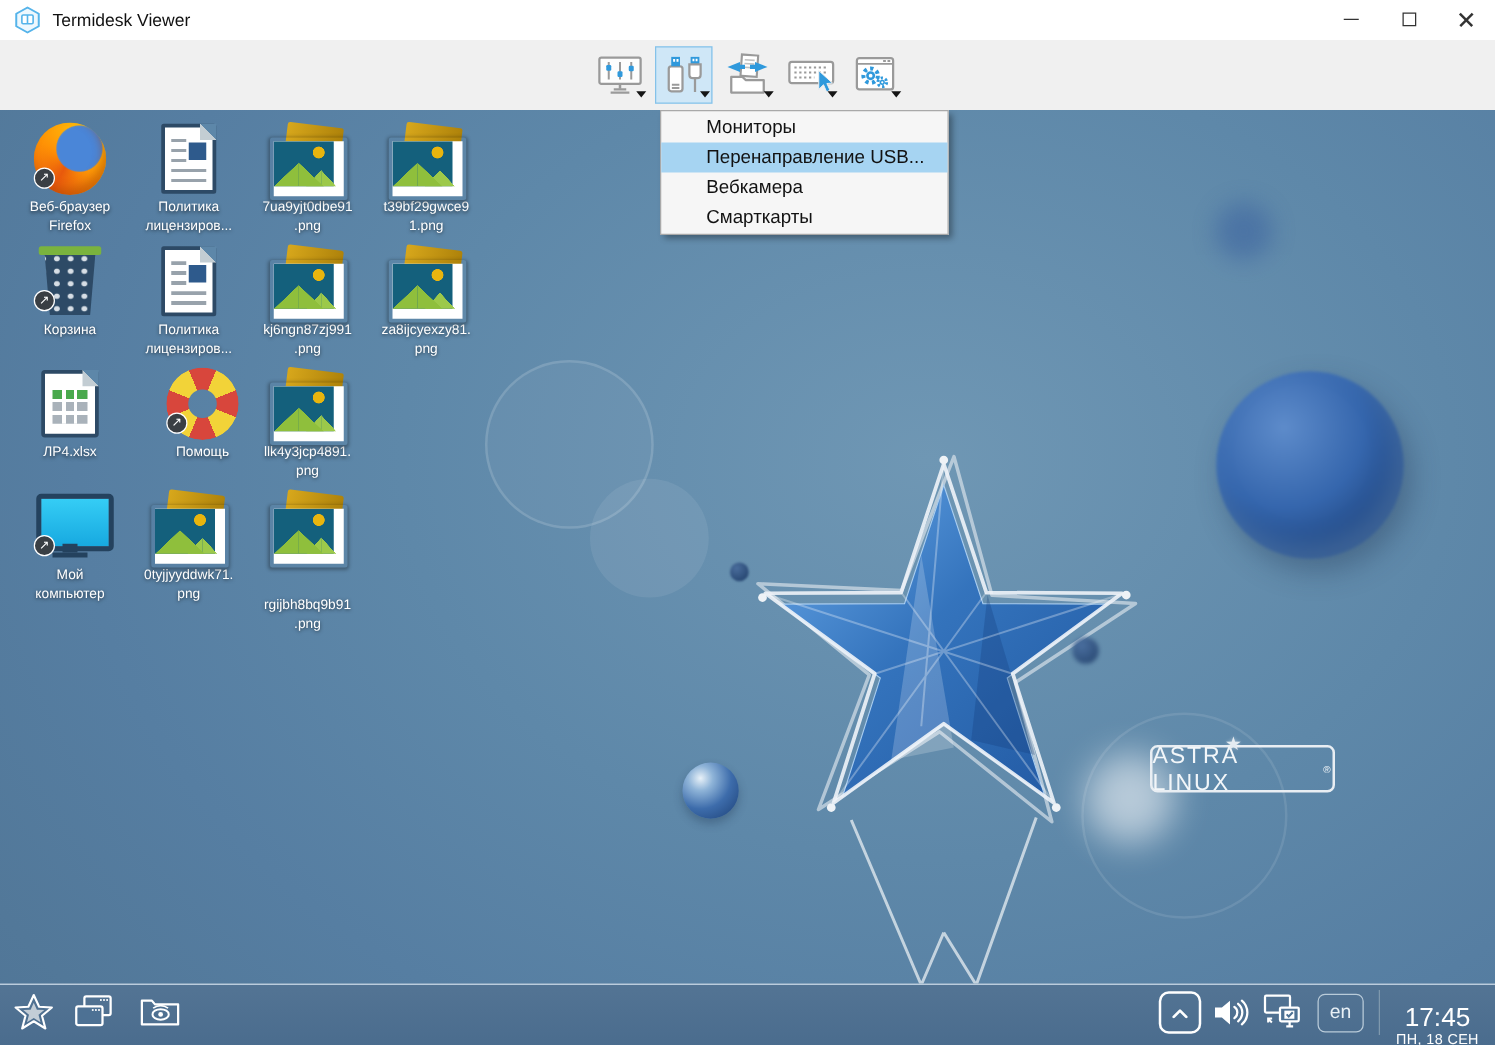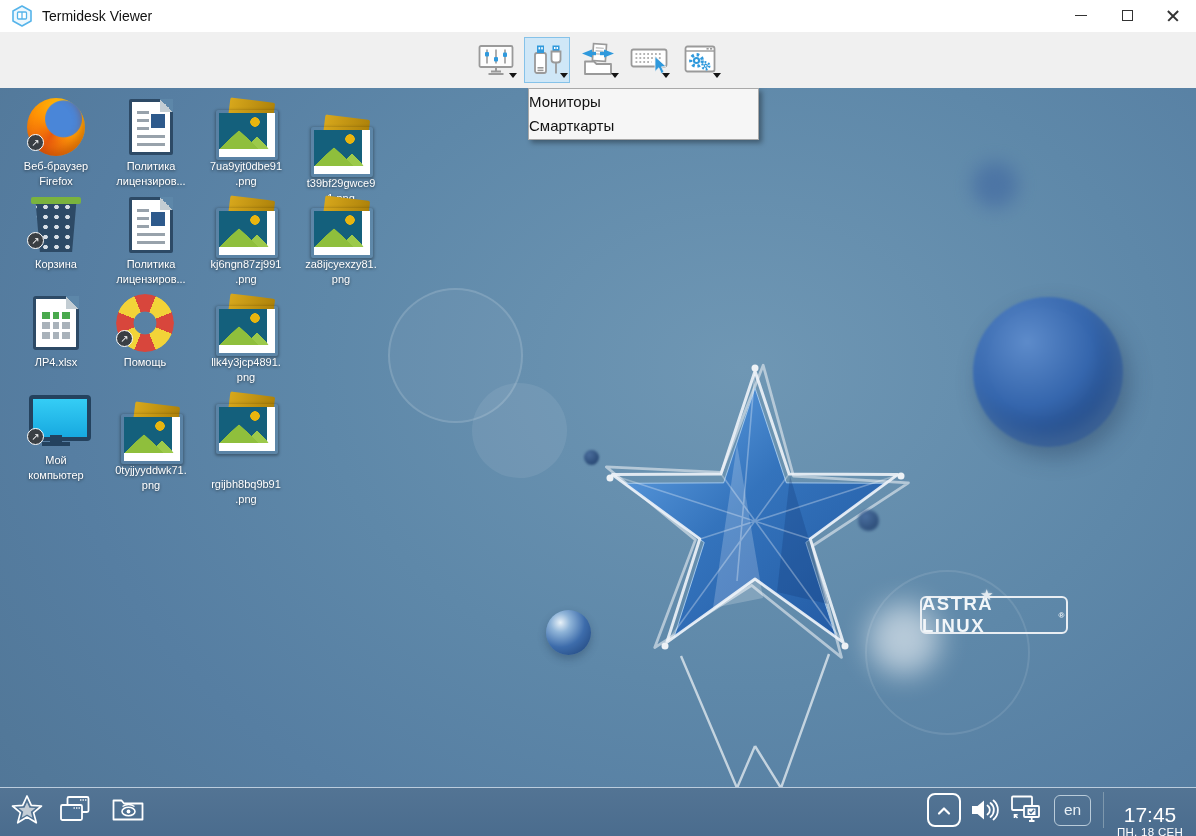--- a/index.html
+++ b/index.html
@@ -44,21 +44,21 @@
   .flare { position:absolute; border-radius:50%; }
   .flare1 { left:388px; top:200px; width:135px; height:135px; border:2px solid rgba(255,255,255,.14); background:rgba(255,255,255,.04); }
   .flare2 { left:472px; top:295px; width:95px; height:95px; background:rgba(255,255,255,.08); }
   .flare3 { left:868px; top:515px; width:72px; height:72px; background:rgba(255,255,255,.55); filter:blur(14px); }
   .flare4 { left:865px; top:482px; width:165px; height:165px; border:2px solid rgba(255,255,255,.1); }
 
   .star-svg { position:absolute; left:585px; top:268px; filter:blur(.6px); }
 
   .astra-logo { position:absolute; left:920px; top:508px; width:148px; height:38px;
     border:2px solid #e9eef3; border-radius:6px; display:flex; align-items:center; justify-content:flex-end;
-    color:#f2f6f9; font-size:18.5px; letter-spacing:1.5px;font-weight:bold; }
+    color:#f2f6f9; font-size:18.5px; letter-spacing:1.5px; }
   .astra-logo .reg { font-size:8px; vertical-align:super; margin-left:1px; }
   .logo-star { position:absolute; left:58px; top:-12px; color:#e4ebf1; font-size:15px;
     font-family:"DejaVu Sans",sans-serif; text-shadow:0 0 3px rgba(255,255,255,.5); }
   .logo-star::after { content:"\2605"; }
 
   
   .dicon { position:absolute; width:92px; display:flex; flex-direction:column; align-items:center; }
   .glyph-area { position:relative; height:60px; width:92px; display:flex; align-items:center; justify-content:center; }
   .glyph { position:relative; }
   .dlabel { margin-top:2px; width:96px; text-align:center; color:#fff; font-size:11px; line-height:1.35;
@@ -125,21 +125,21 @@
       linear-gradient(to top right, #8fbf3c 49%, rgba(0,0,0,0) 50%),
       linear-gradient(to top left, #9cc94a 49%, rgba(0,0,0,0) 50%),
       linear-gradient(to top right, #9cc94a 49%, rgba(0,0,0,0) 50%),
       linear-gradient(#14607c,#14607c);
     background-size:12px 12px, 20px 19px, 20px 19px, 12px 13px, 12px 13px, 48px 36px;
     background-position:30px 3px, 0 17px, 20px 17px, 26px 23px, 38px 23px, 0 0; }
 
   
   .usb-menu { position:absolute; left:528px; top:0; width:231px; background:#f6f6f6; border:1px solid #a9a9a9;
     box-shadow:3px 3px 5px rgba(0,0,0,.35); padding:1px 0; z-index:50; list-style:none; }
-  .menu-item { height:24px; line-height:24px; font-size:15px; color:#121212; cursor:default; }
+  .menu-item { height:24px; line-height:24px; padding-left:36px; font-size:15px; color:#121212; cursor:default; }
   .menu-item.highlighted { background:#a6d4f2; }
 
   
   .taskbar { position:relative; width:1196px; height:62px; background:linear-gradient(#537494,#486a8c);
     border-top:1px solid rgba(225,238,248,.75); display:flex; align-items:flex-start; }
   .taskbar::after { content:""; position:absolute; left:0; bottom:0; width:100%; height:4px;
     background:linear-gradient(to right, #0d0d0d 0 56px, #3f453f 56px); }
   .tb-left { display:flex; align-items:center; gap:14px; margin-left:10px; height:44px; }
   .tb-right { margin-left:auto; display:flex; align-items:center; height:44px; }
   .tb-ic { display:flex; align-items:center; justify-content:center; cursor:default; }
@@ -352,32 +352,32 @@
       <div class="glyph-wrap ic-document">
               <div class="glyph"></div>
             </div>
 
     </div>
     <div class="dlabel">
             <div>Политика</div>
             <div>лицензиров...</div>
           </div>
   </div>
-        <div class="dicon" style="left: 99px; top: 205px;">
+        <div class="dicon" style="left: 116px; top: 205px;">
     <div class="glyph-area">
       <div class="glyph-wrap ic-help">
               <div class="glyph"></div>
             </div>
       <div class="shortcut-arrow"></div>
     </div>
     <div class="dlabel">
             <div>Помощь</div>
           </div>
   </div>
-        <div class="dicon" style="left: 105px; top: 313px;">
+        <div class="dicon" style="left: 105px; top: 303px;">
     <div class="glyph-area">
       <div class="glyph-wrap ic-image">
               <div class="glyph"></div>
             </div>
 
     </div>
     <div class="dlabel">
             <div>0tyjjyyddwk71.</div>
             <div>png</div>
           </div>
@@ -423,21 +423,21 @@
       <div class="glyph-wrap ic-image">
               <div class="glyph"></div>
             </div>
 
     </div>
     <div class="dlabel">
             <div>rgijbh8bq9b91</div>
             <div>.png</div>
           </div>
   </div>
-        <div class="dicon" style="left: 295px; top: 26px; justify-content: space-between;">
+        <div class="dicon" style="left: 295px; top: 9px; justify-content: space-between;">
     <div class="glyph-area">
       <div class="glyph-wrap ic-image">
               <div class="glyph"></div>
             </div>
 
     </div>
     <div class="dlabel">
             <div>t39bf29gwce9</div>
             <div>1.png</div>
           </div>
@@ -451,20 +451,22 @@
     </div>
     <div class="dlabel">
             <div>za8ijcyexzy81.</div>
             <div>png</div>
           </div>
   </div>
       </div>
 
     <ul class="usb-menu" id="usb-menu">
         <li class="menu-item">Мониторы</li>
+        <li class="menu-item highlighted">Перенаправление USB...</li>
+        <li class="menu-item">Вебкамера</li>
         <li class="menu-item">Смарткарты</li>
       </ul>
   </div>
 
   <div class="taskbar">
     <div class="tb-left">
       <div class="tb-ic">
         <svg width="34" height="32" viewBox="0 0 34 32">
           <polygon points="17,2 21.3,11.4 31.5,12 23.6,18.6 26.3,28.8 17,23 7.7,28.8 10.4,18.6 2.5,12 12.7,11.4" fill="none" stroke="#fff" stroke-width="1.7" stroke-linejoin="round"></polygon>
           <polygon points="17,8.2 19.5,13.7 25.4,14 20.8,17.8 22.4,23.8 17,20.4 11.6,23.8 13.2,17.8 8.6,14 14.5,13.7" fill="#c9d2da" fill-opacity=".95"></polygon>

